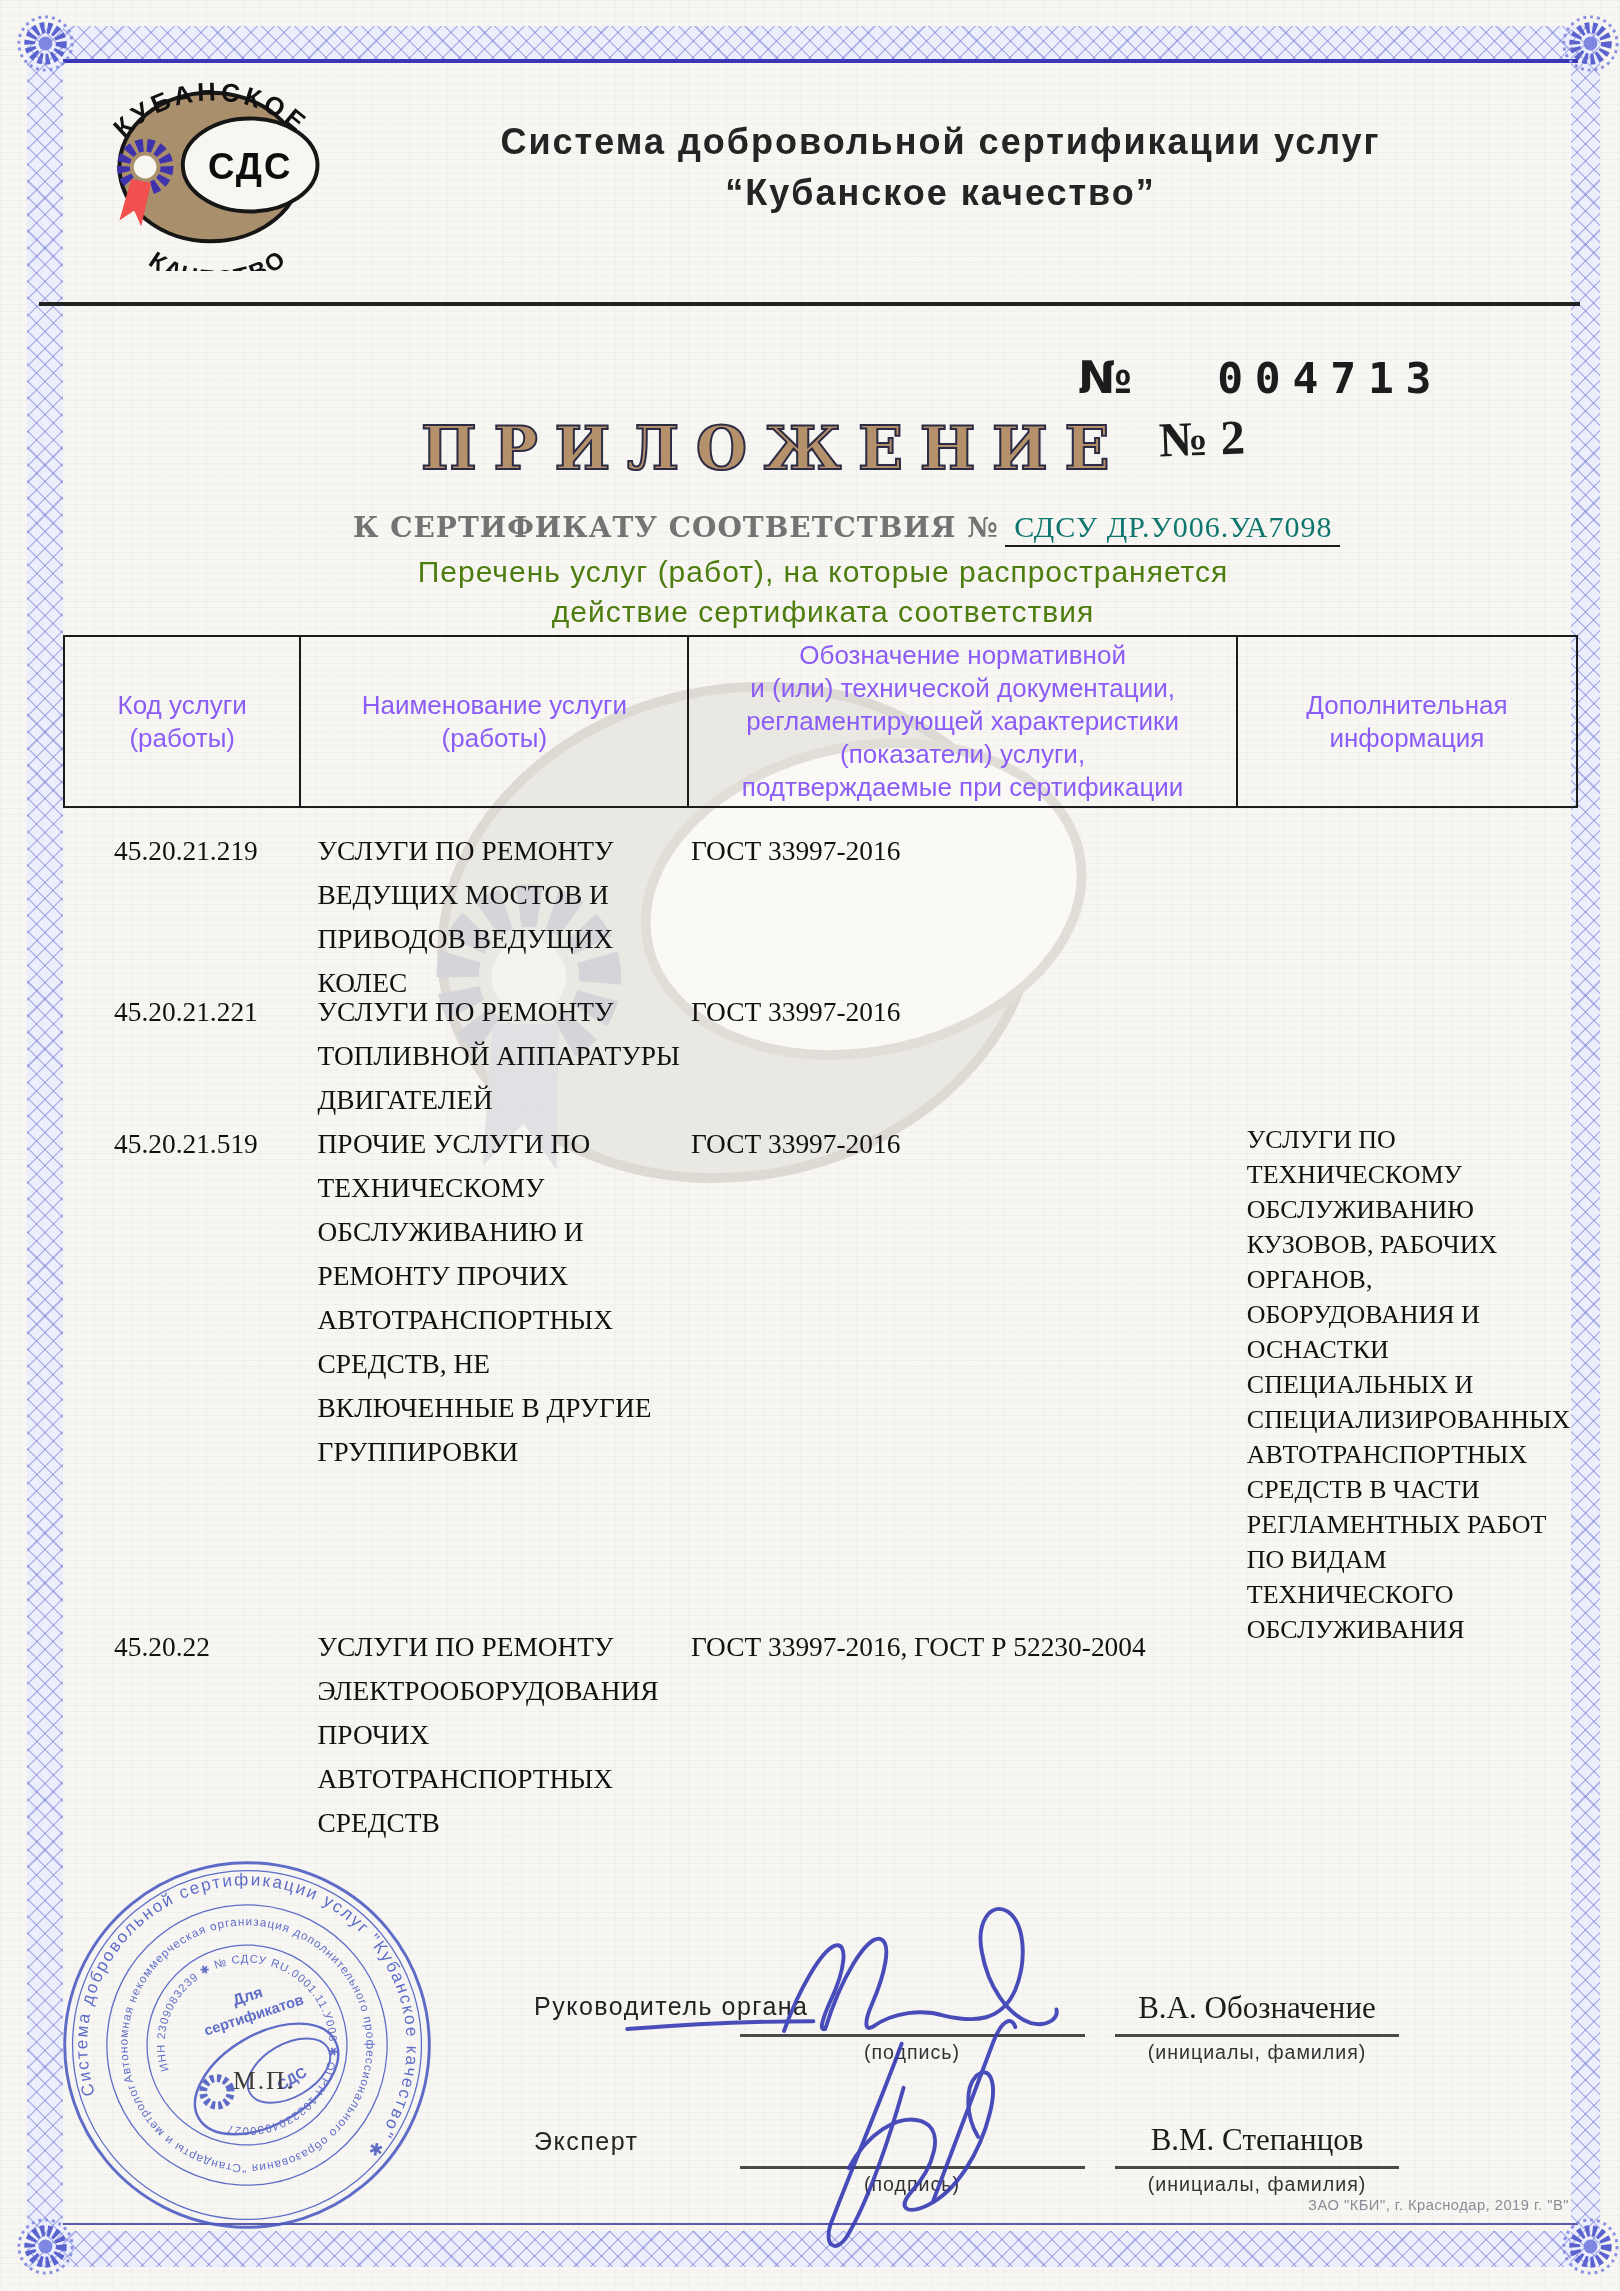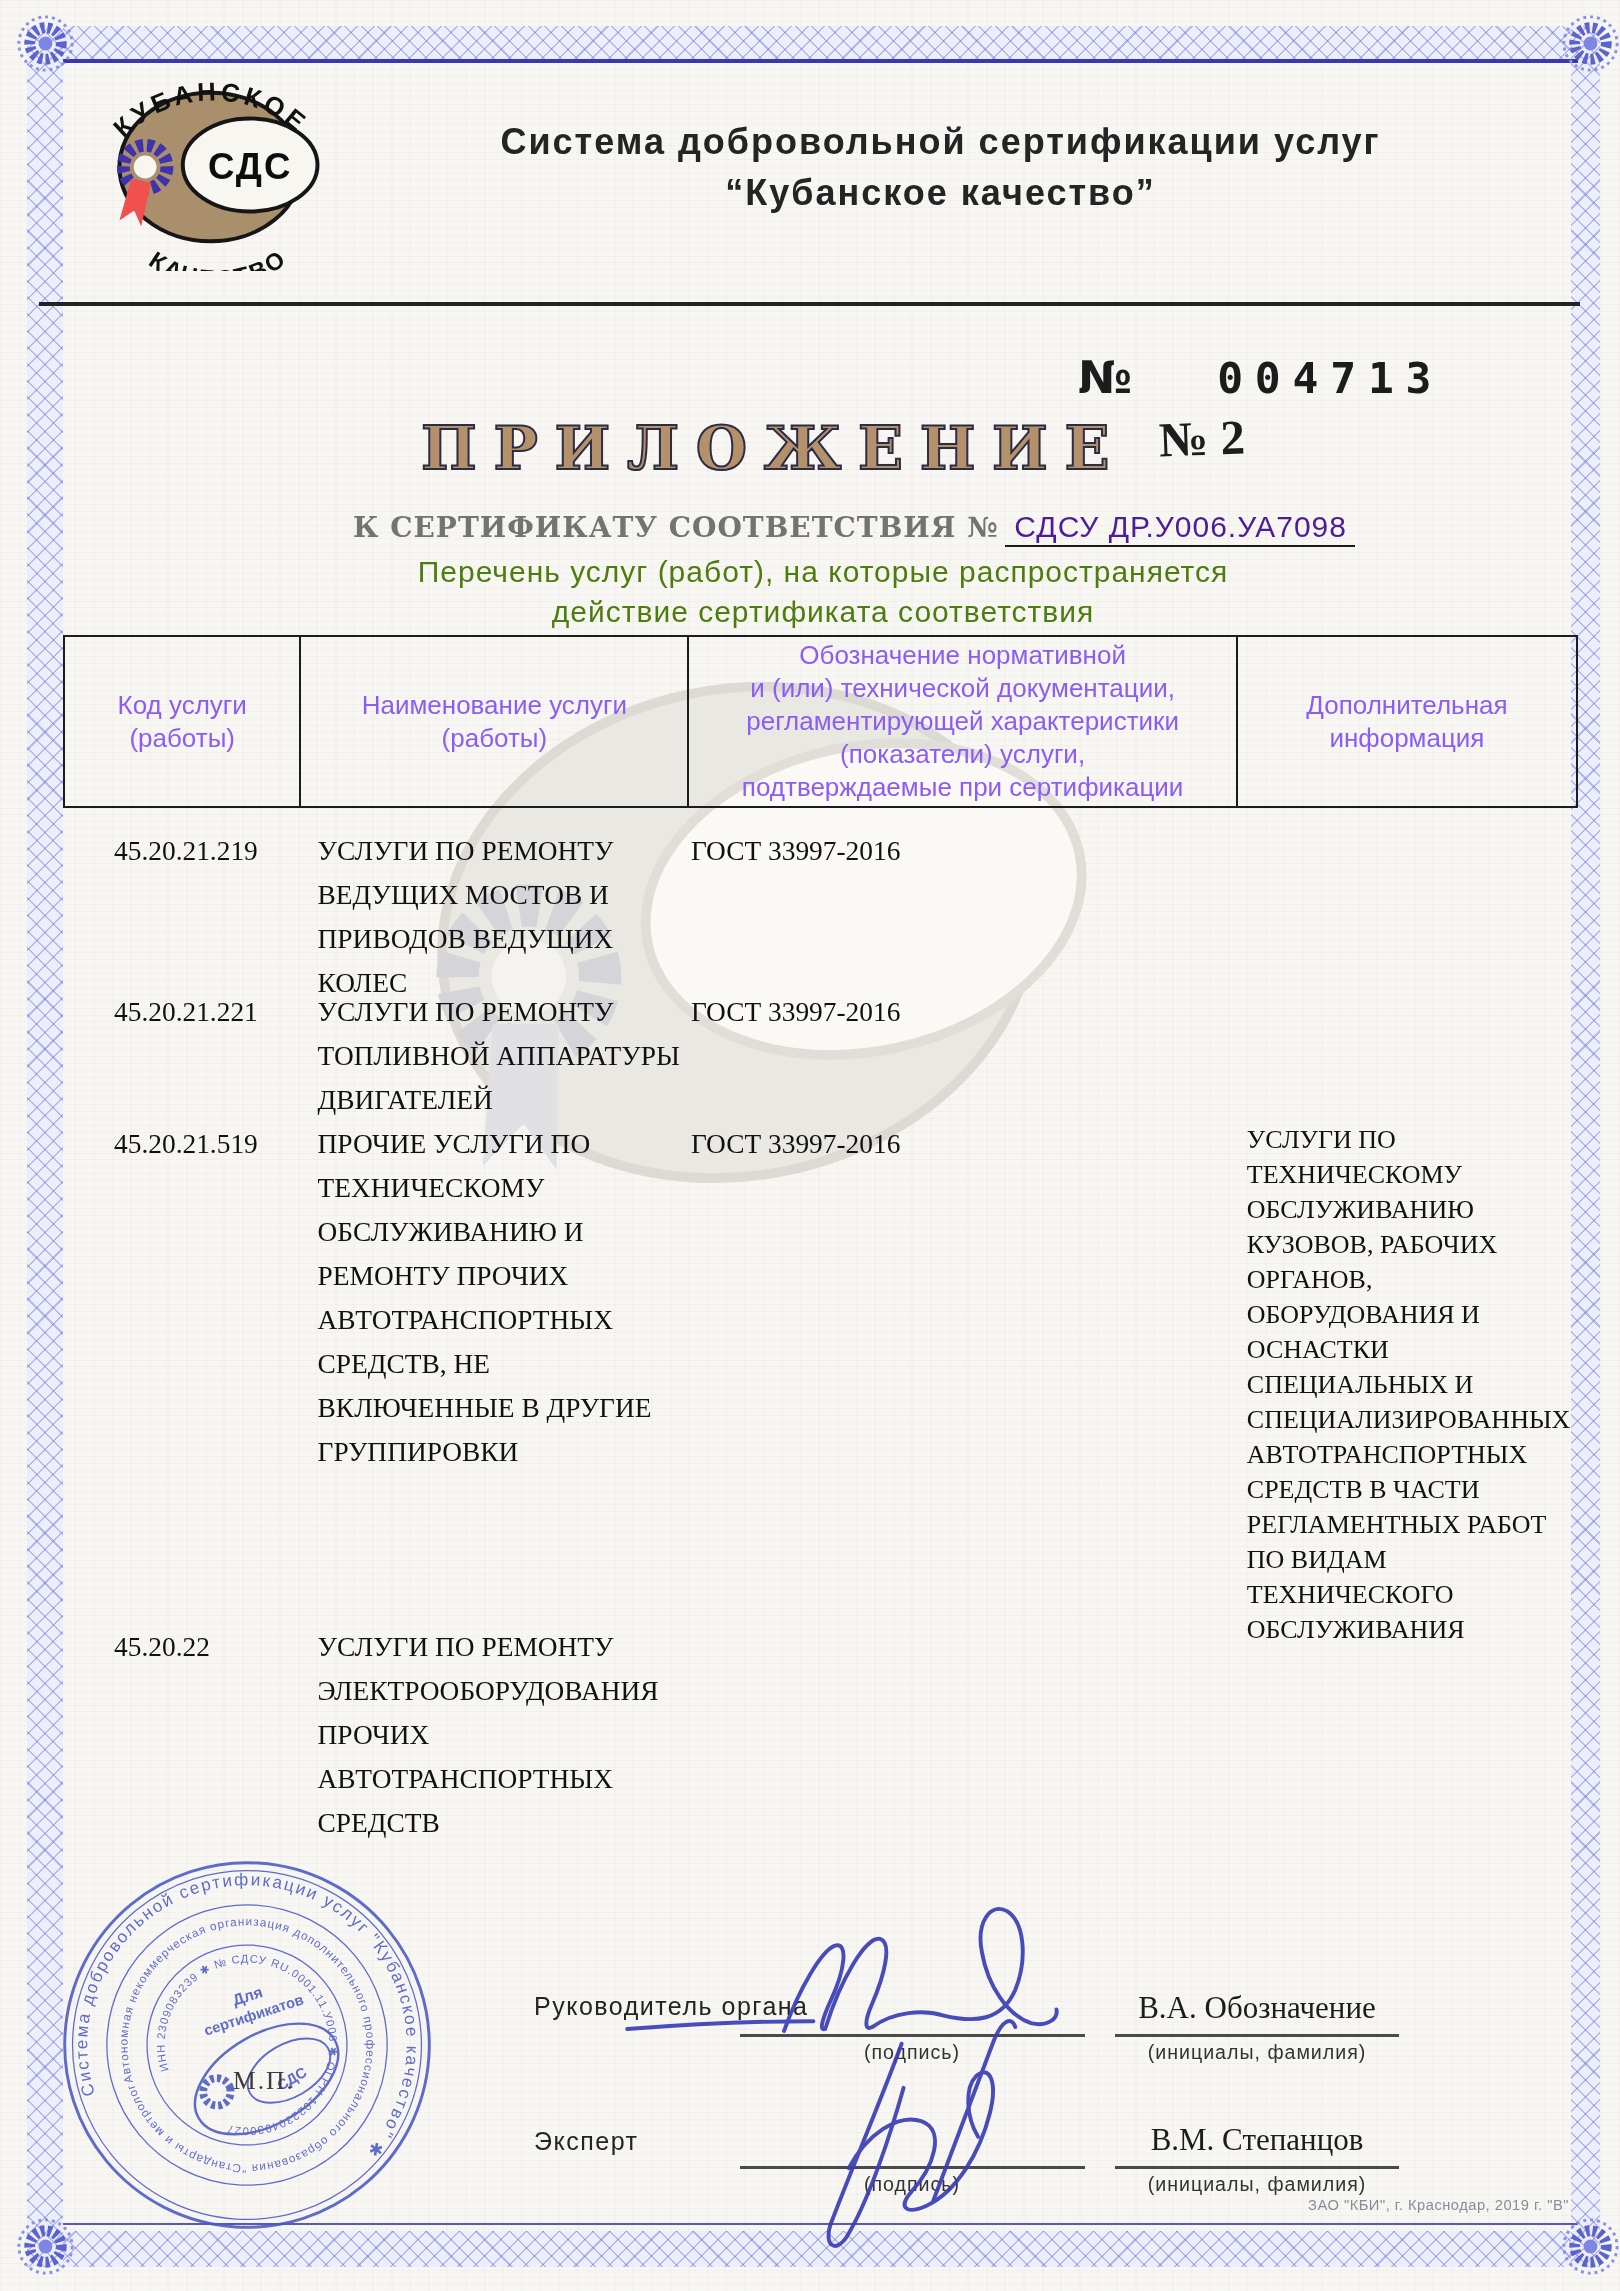--- a/index.html
+++ b/index.html
@@ -32,21 +32,21 @@
       font-family:"DejaVu Sans Mono",monospace;font-weight:bold;color:#1c1c1c;}
   .serial .no-sign{font-size:45px;font-family:"DejaVu Sans",sans-serif;font-weight:bold;}
   .serial .digits{font-size:43px;letter-spacing:11.8px;margin-left:48px;}
   .appendix{position:absolute;left:421px;top:414px;z-index:4;font-family:"DejaVu Serif",serif;
       font-weight:bold;font-size:59px;letter-spacing:16.7px;color:#b5916b;
       -webkit-text-stroke:2px #2c2c44;text-stroke:2px #2c2c44;}
   .appendix-no{position:absolute;left:1159px;top:410px;z-index:4;font-family:"Liberation Serif",serif;
       font-weight:bold;font-size:49px;color:#1d1d1d;transform:rotate(-2deg);}
   .certline{position:absolute;left:353px;top:510px;z-index:4;white-space:nowrap;}
   .certline .lbl{font-family:"DejaVu Serif",serif;font-weight:bold;font-size:28px;letter-spacing:1px;color:#737373;}
-  .certline .id{font-family:Liberation Sans, sans-serif;font-size:30px;color:#4c1d95;letter-spacing:1px;
+  .certline .id{font-family:Liberation Serif, serif;font-size:30px;color:#0f766e;letter-spacing:1px;
       border-bottom:2px solid #1b1b1b;padding:0 7.8px 2px 9.8px;margin-left:5.9px;}
   .subtitle{position:absolute;left:274px;top:552px;width:1098px;text-align:center;z-index:4;
       font-size:30px;line-height:40px;color:#4d7c0f;letter-spacing:1px;}
   
   .thead{position:absolute;left:63px;top:635px;width:1515px;height:173px;z-index:4;display:flex;
       border-top:2.9px solid #1c1c1c;border-bottom:2.9px solid #1c1c1c;
       border-left:2px solid #1c1c1c;border-right:2px solid #1c1c1c;box-sizing:border-box;}
   .th{display:flex;align-items:center;justify-content:center;text-align:center;
       font-size:26px;line-height:33px;color:#8b5cf6;box-sizing:border-box;padding:2px 5.9px;}
   .th+.th{border-left:2px solid #1c1c1c;}
@@ -219,20 +219,21 @@
 ТЕХНИЧЕСКОГО
 ОБСЛУЖИВАНИЯ</div>
   </div>
   <div class="trow" style="top:1625px">
     <div class="td code c1">45.20.22</div>
     <div class="td name c2 prewrap">УСЛУГИ ПО РЕМОНТУ
 ЭЛЕКТРООБОРУДОВАНИЯ
 ПРОЧИХ
 АВТОТРАНСПОРТНЫХ
 СРЕДСТВ</div>
+    <div class="td docs c3 prewrap">ГОСТ 33997-2016, ГОСТ Р 52230-2004</div>
     <div class="td info c4 prewrap"></div>
   </div>
 
   <div class="sig-label" style="left:534px;top:1992px">Руководитель  органа</div>
   <div class="sig-line" style="left:740px;top:2034px;width:345px"></div>
   <div class="sig-caption" style="left:770px;top:2041px">(подпись)</div>
   <div class="sig-name" style="left:1115px;top:1990px">В.А. Обозначение</div>
   <div class="sig-line" style="left:1115px;top:2034px;width:284px"></div>
   <div class="sig-caption" style="left:1115px;top:2041px">(инициалы,  фамилия)</div>
 

